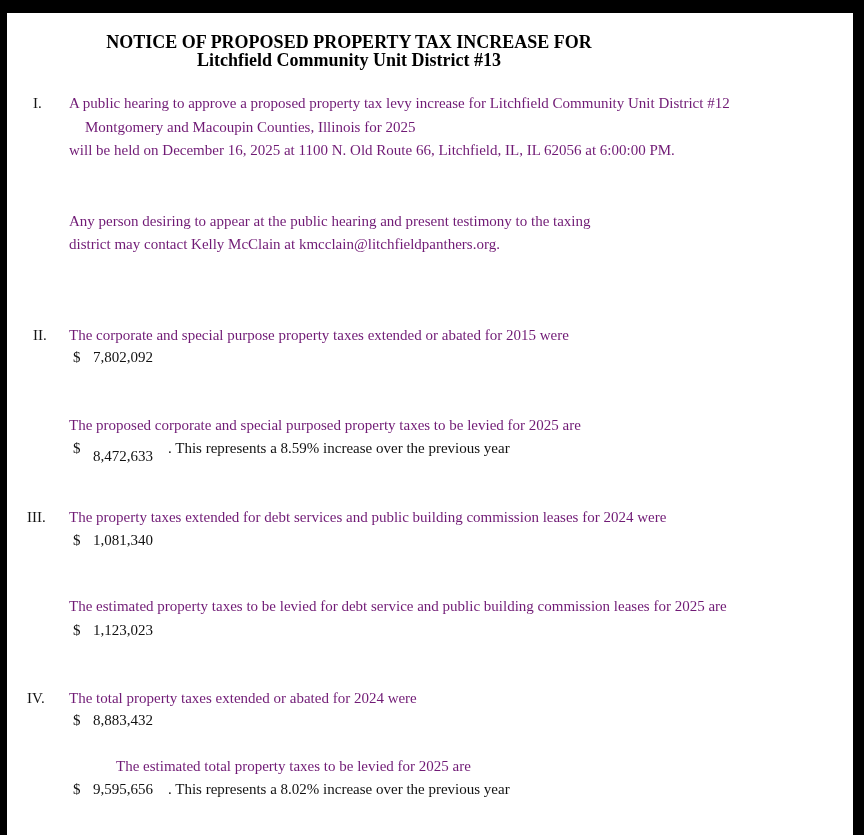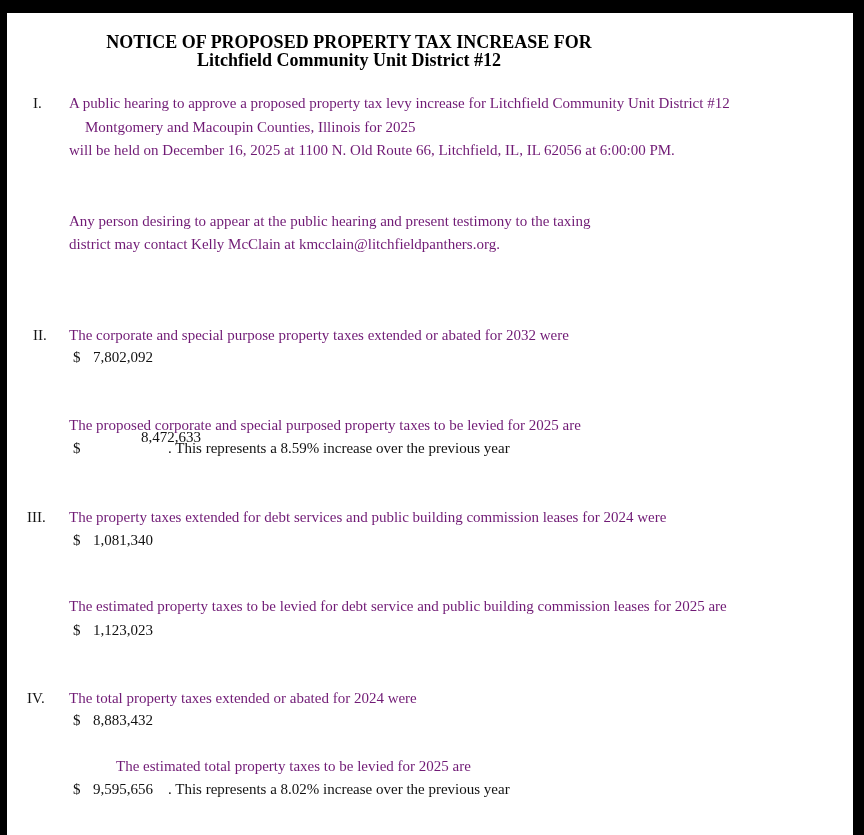--- a/index.html
+++ b/index.html
@@ -26,39 +26,39 @@
 </style>
 </head>
 <body>
 
 <div class="frame-top"></div>
 <div class="frame-left"></div>
 <div class="frame-right"></div>
 
 <div>
   <div class="title" style="top:33px;">NOTICE OF PROPOSED PROPERTY TAX INCREASE FOR</div>
-  <div class="title" style="top:51px;">Litchfield Community Unit District #12</div>
+  <div class="title" style="top:51px;">Litchfield Community Unit District #13</div>
 
   <div>
     <div class="num" style="top:94px;">I.</div>
     <div class="line" style="left:69px; top:94px;">A public hearing to approve a proposed property tax levy increase for Litchfield Community Unit District #12</div>
     <div class="line" style="left:85px; top:118px;">Montgomery and Macoupin Counties, Illinois for 2025</div>
     <div class="line" style="left:69px; top:141px;">will be held on December 16, 2025 at 1100 N. Old Route 66, Litchfield, IL, IL 62056 at 6:00:00 PM.</div>
     <div class="line" style="left:69px; top:212px;">Any person desiring to appear at the public hearing and present testimony to the taxing</div>
     <div class="line" style="left:69px; top:235px;">district may contact Kelly McClain at kmcclain@litchfieldpanthers.org.</div>
   </div>
 
   <div>
     <div class="num" style="top:326px;">II.</div>
-    <div class="line" style="left:69px; top:326px;">The corporate and special purpose property taxes extended or abated for 2032 were</div>
+    <div class="line" style="left:69px; top:326px;">The corporate and special purpose property taxes extended or abated for 2015 were</div>
     <div class="dollar" style="top:348px;">$</div>
     <div class="amount" style="top:348px;">7,802,092</div>
     <div class="line" style="left:69px; top:416px;">The proposed corporate and special purposed property taxes to be levied for 2025 are</div>
     <div class="dollar" style="top:439px;">$</div>
-    <div class="amount" style="top:428px;margin-left:48px;">8,472,633</div>
+    <div class="amount" style="top:447px;">8,472,633</div>
     <div class="tail" style="top:439px;">. This represents a 8.59% increase over the previous year</div>
   </div>
 
   <div>
     <div class="num" style="top:508px; left:27px;">III.</div>
     <div class="line" style="left:69px; top:508px;">The property taxes extended for debt services and public building commission leases for 2024 were</div>
     <div class="dollar" style="top:531px;">$</div>
     <div class="amount" style="top:531px;">1,081,340</div>
     <div class="line" style="left:69px; top:597px;">The estimated property taxes to be levied for debt service and public building commission leases for 2025 are</div>
     <div class="dollar" style="top:621px;">$</div>

